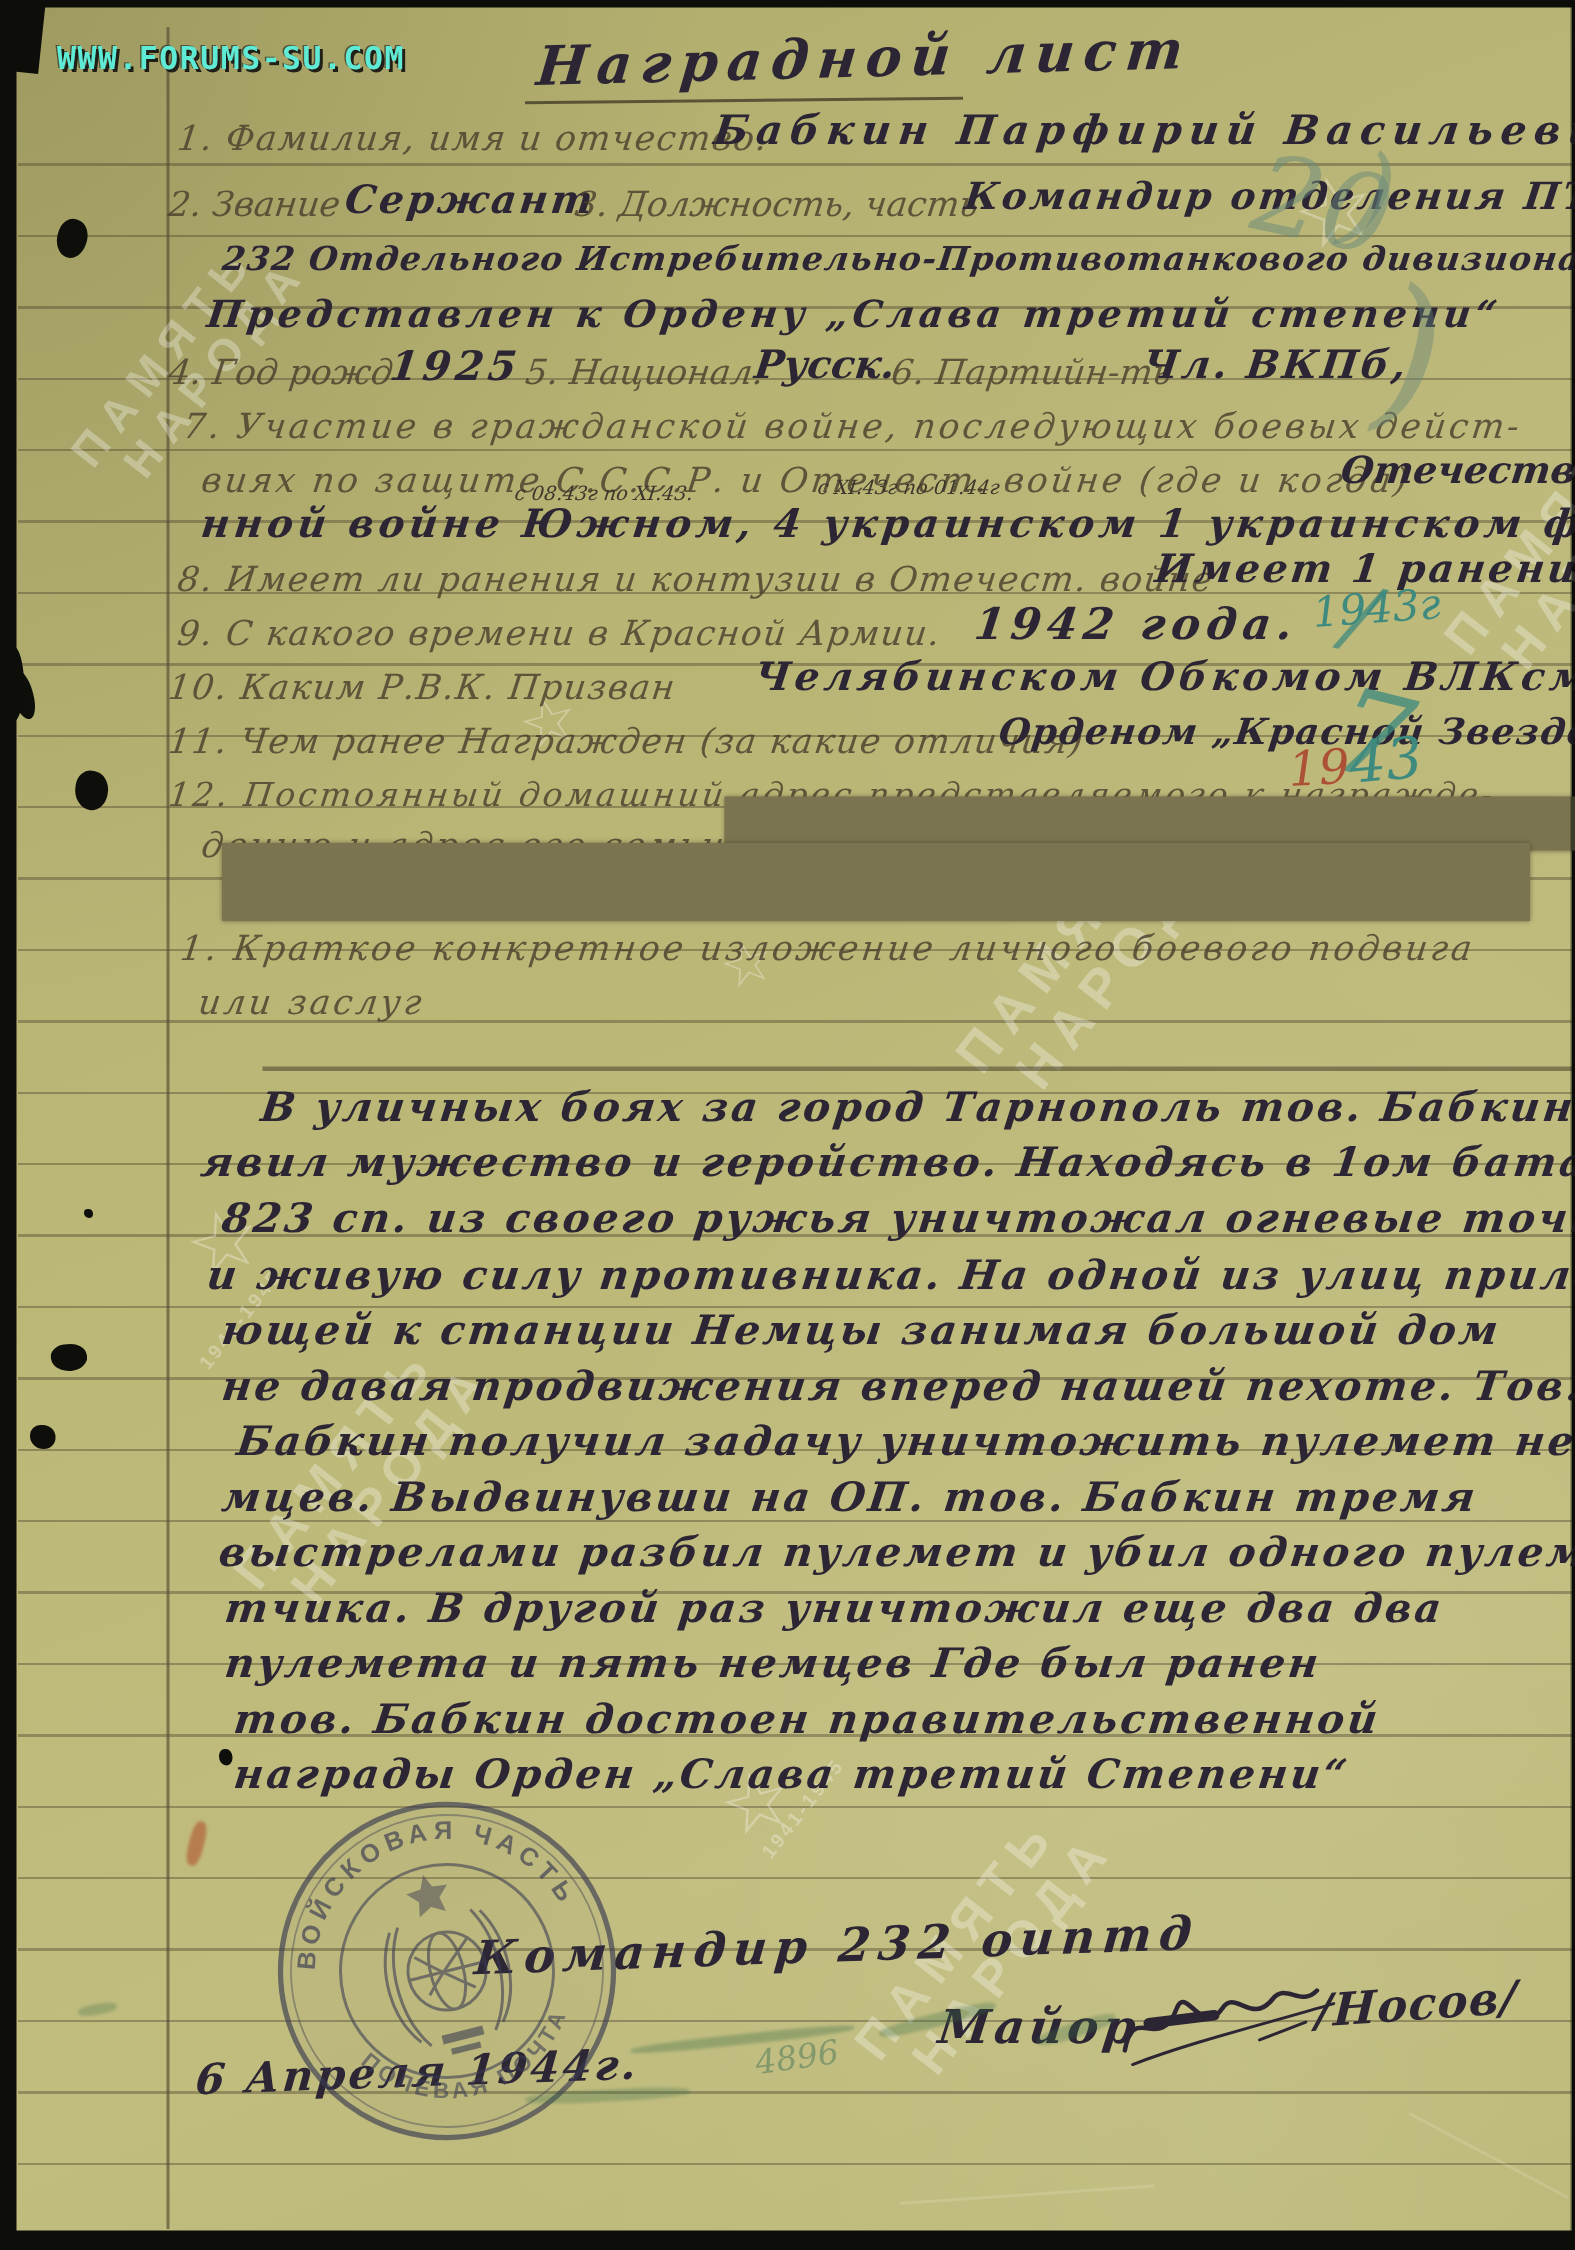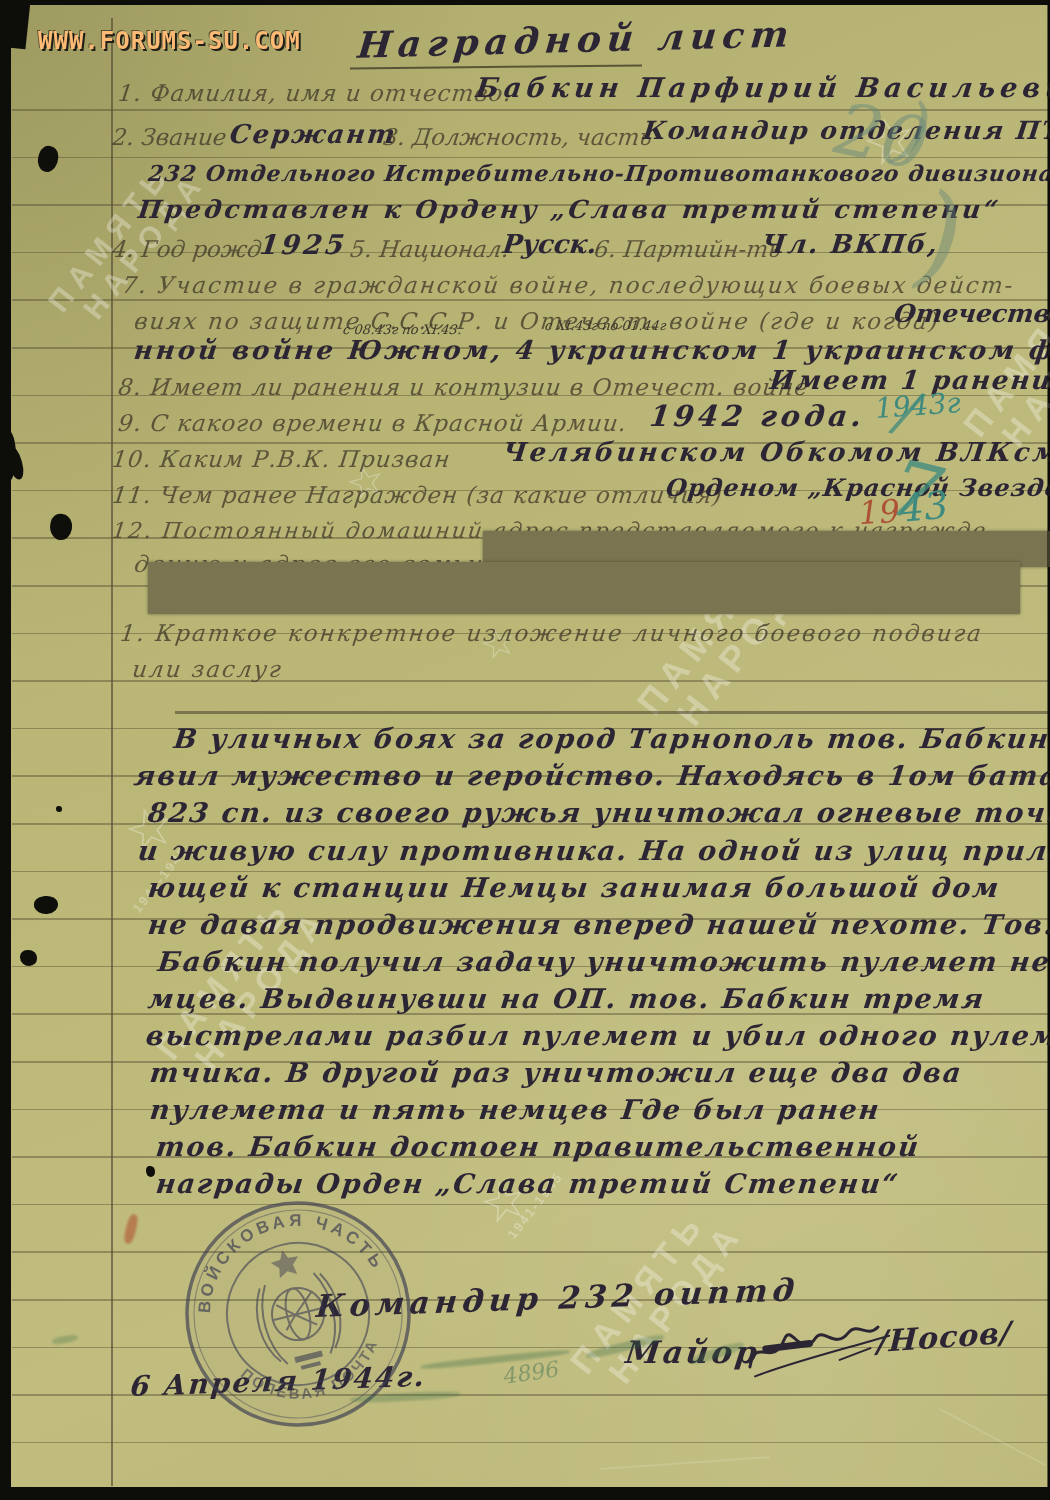--- a/index.html
+++ b/index.html
@@ -24,21 +24,21 @@
   #corner-tl{left:0;top:0;width:28px;height:48px;transform:rotate(6deg);}
   #notch-left{left:0;top:430px;width:16px;height:52px;border-radius:0 60% 60% 0;}
   .crease{position:absolute;background:rgba(255,255,240,0.14);height:2px;transform-origin:left top;}
   #title{position:absolute;left:358px;top:18px;font-size:36px;font-style:italic;font-weight:700;
     letter-spacing:6px;color:#2c2534;transform:rotate(-1.5deg) skewX(-7deg);white-space:nowrap;}
   #title-underline{position:absolute;left:350px;top:66px;width:292px;height:2px;
     background:rgba(52,45,30,0.7);transform:rotate(-0.6deg);}
   #heavy-rule{position:absolute;left:175px;top:711px;width:873px;height:2.5px;
     background:rgba(60,52,35,0.5);}
   #site-wm{position:absolute;left:38px;top:27px;font-family:"DejaVu Sans Mono",monospace;
-    font-weight:700;font-size:24px;letter-spacing:1px;color:#fdba74;
+    font-weight:700;font-size:21px;letter-spacing:1px;color:#5eead4;
     text-shadow:2px 2px 0 rgba(18,18,16,0.9),-1px -1px 0 rgba(18,18,16,0.55);}
   .hw{position:absolute;font-style:italic;white-space:nowrap;transform-origin:left top;
     font-family:"DejaVu Serif",serif;}
   .hw.q{color:rgba(73,64,45,0.82);font-weight:400;}
   .hw.a{color:#2c2534;font-weight:700;}
   .hw.b{color:#2c2534;font-weight:700;}
   .hw.s{color:#3c362c;font-style:italic;font-weight:400;}
   .ann{position:absolute;font-style:italic;font-family:"DejaVu Serif",serif;white-space:nowrap;
     transform-origin:left top;font-weight:400;}
   .redaction{position:absolute;background:#7b7450;box-shadow:0 0 3px rgba(60,55,35,0.6);}

